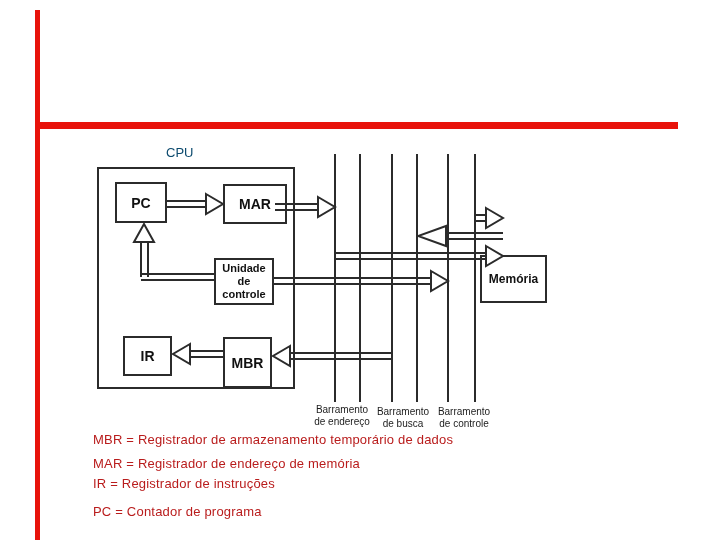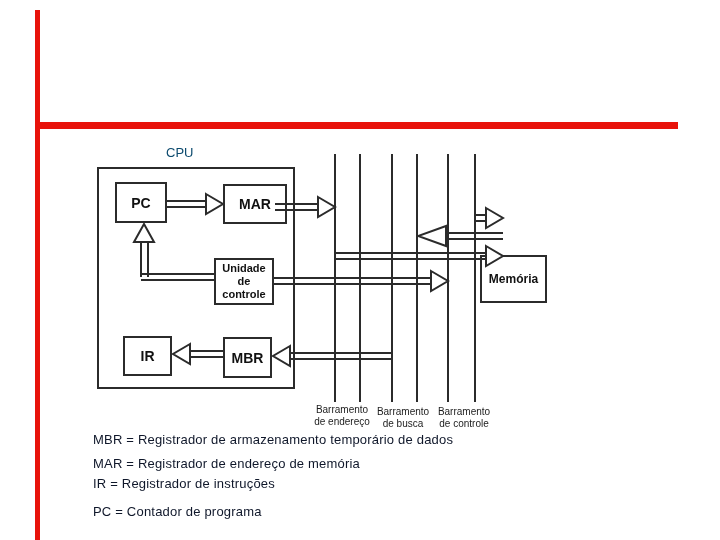--- a/index.html
+++ b/index.html
@@ -24,21 +24,21 @@
   .shaft{position:absolute;height:8px;box-sizing:border-box;
     border-top:2px solid #2b2b2b;border-bottom:2px solid #2b2b2b;background:transparent;}
   .shaft-v{position:absolute;width:9px;box-sizing:border-box;
     border-left:2px solid #2b2b2b;border-right:2px solid #2b2b2b;background:transparent;}
   .head{position:absolute;line-height:0;}
   .buslbl{
     position:absolute;width:78px;text-align:center;font-size:10px;line-height:11.5px;
     color:#1c1c1c;
   }
   .legend-row{
-    position:absolute;left:93px;font-size:13px;color:#0f172a;letter-spacing:.2px;
+    position:absolute;left:93px;font-size:13px;color:#b91c1c;letter-spacing:.2px;
     white-space:nowrap;
   }
 </style>
 </head>
 <body>
 
 <div class="slide">
 
   <div class="accent-v" style="background: rgb(232, 19, 11);"></div>
   <div class="rule" style="background: rgb(232, 19, 11);"></div>
@@ -49,21 +49,21 @@
     <div class="box" style="left:97px;top:167px;width:198px;height:222px;background:transparent;"></div>
 
     <div class="box" style="left:115px;top:182px;width:52px;height:41px;font-size:14px;">PC</div>
     <div class="box" style="left:223px;top:184px;width:64px;height:40px;font-size:14px;">MAR</div>
     <div class="box" style="left:214px;top:258px;width:60px;height:47px;font-size:11px;line-height:13px;flex-direction:column;">
       <span>Unidade</span>
       <span>de</span>
       <span>controle</span>
     </div>
     <div class="box" style="left:123px;top:336px;width:49px;height:40px;font-size:14px;">IR</div>
-    <div class="box" style="left:223px;top:337px;width:49px;height:41px;font-size:14px;">MBR</div>
+    <div class="box" style="left:223px;top:337px;width:49px;height:51px;font-size:14px;">MBR</div>
 
     <div class="box" style="left:480px;top:207px;width:67px;height:48px;font-size:12px;margin-top:48px;">Memória</div>
 
     <div class="vline" style="left:334px;"></div>
     <div class="vline" style="left:359px;"></div>
     <div class="vline" style="left:391px;"></div>
     <div class="vline" style="left:416px;"></div>
     <div class="vline" style="left:447px;"></div>
     <div class="vline" style="left:474px;"></div>
 

